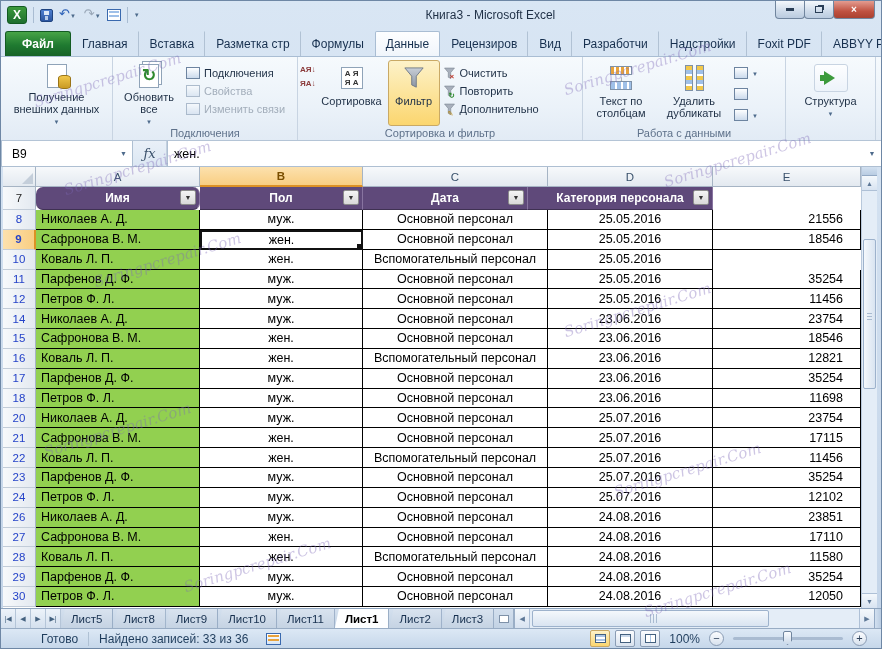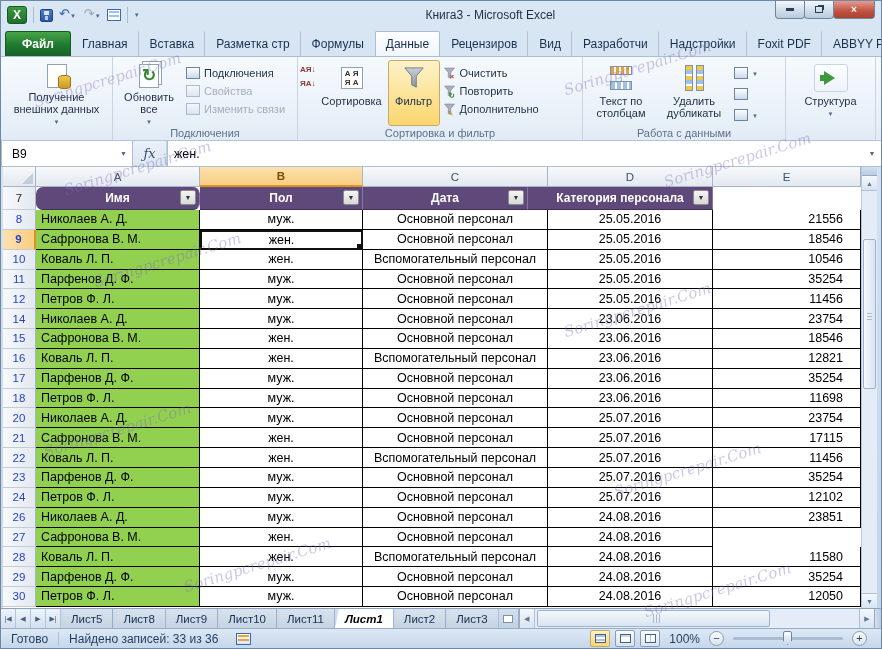--- a/index.html
+++ b/index.html
@@ -125,36 +125,36 @@
   .cell.sel-cell { border:2.5px solid #111; position:relative; }
   .cell.sel-cell:after { content:""; position:absolute; right:-2px; bottom:-2px; width:5px; height:5px; background:#111; border:1px solid #fff; }
 
   
   .sheetbar { position:absolute; top:607px; left:0; right:0; height:20px; display:flex; align-items:stretch;
               background:linear-gradient(#D4E0EE,#C2D2E4); border-top:1px solid #8EA4BE; }
   .navbtn { width:15px; display:flex; align-items:center; justify-content:center; font-size:7px; color:#44617F;
             background:linear-gradient(#EDF3FA,#D4E0EE); border-right:1px solid #B5C5D8; }
   .stab { padding:0 10px; display:flex; align-items:center; font-size:11.5px; color:#17304F;
           background:linear-gradient(#D9E3EF,#C5D3E3); border-right:1px solid #9AAEC6; clip-path:polygon(4px 0,100% 0,100% 100%,0 100%); }
-  .stab.active { background:#FDFEFF; font-weight:bold; color:#000;font-style:italic; }
+  .stab.active { background:#FDFEFF; font-weight:bold; color:#000; }
   .ins-tab { width:20px; display:flex; align-items:center; justify-content:center; border-right:1px solid #9AAEC6; }
   .ins-tab i { width:10px; height:8px; background:#fff; border:1px solid #7E91A8; }
   .hscroll { flex:1; display:flex; align-items:stretch; border-left:1px solid #9AAEC6; background:#E4EDF7; }
   .hs-btn { width:15px; display:flex; align-items:center; justify-content:center; font-size:7px; color:#5E7897;
             background:linear-gradient(#F4F8FC,#D8E3F1); border-right:1px solid #AEC0D6; }
   .hs-btn.last { border-left:1px solid #AEC0D6; border-right:none; }
   .hs-track { flex:1; position:relative; }
   .hs-thumb { position:absolute; left:2px; top:1px; bottom:1px; width:72%; border:1px solid #9DB2CC; border-radius:2px;
               background:linear-gradient(#F4F8FC,#D9E4F1); display:flex; align-items:center; justify-content:center; }
   .hs-grip { width:1px; height:9px; box-shadow:0 0 #0000,3px 0 #A9BBD1,6px 0 #A9BBD1,9px 0 #A9BBD1; margin-left:-6px; }
   .hs-split { width:7px; background:linear-gradient(90deg,#D2E0F0,#B9CCE2); border-left:1px solid #93A9C4; }
 
   
   .statusbar { position:absolute; top:627px; left:0; right:0; bottom:0; background:linear-gradient(#DCE8F5,#C6D7EA);
-               border-top:1px solid #98ACC4; display:flex; align-items:center; font-size:12px; color:#1E3C5C; }
+               border-top:1px solid #98ACC4; display:flex; align-items:center; font-size:12px; color:#1E3C5C;padding-left:30px; }
   .sb-item { padding:0 10px; }
   .sb-sep { width:1px; height:14px; background:#AFC1D4; }
   .macro-ic { width:15px; height:12px; border:1px solid #3A69AE; background:linear-gradient(#fff,#D7E5F5); position:relative; margin:0 8px; }
   .macro-ic:before { content:""; position:absolute; inset:1px; background:repeating-linear-gradient(#E8A33D 0 2px,transparent 2px 4px); }
   .sb-right { margin-left:auto; display:flex; align-items:center; gap:5px; padding-right:14px; }
   .viewbtn { width:20px; height:17px; border:1px solid #8A9CB4; border-radius:2px; background:linear-gradient(#FBFCFE,#D8E2EE);
              display:flex; align-items:center; justify-content:center; }
   .viewbtn.active { background:linear-gradient(#FDF2C9,#FBD66F); border-color:#C9A965; }
   .vb-grid { width:11px; height:9px; border:1px solid #44617F;
              background:repeating-linear-gradient(#A9C4E4 0 2px,#fff 2px 4px); }
@@ -417,21 +417,20 @@
         <div class="cell alignC" style="width: 185px; flex: 0 0 185px;">Основной персонал</div>
         <div class="cell alignC" style="width: 165px; flex: 0 0 165px;">25.05.2016</div>
         <div class="cell alignR" style="flex: 1 1 0%;">18546</div>
       </div>
       <div class="grid-row">
         <div class="rowhdr">10</div>
         <div class="cell green" style="width: 164px; flex: 0 0 164px;">Коваль Л. П.</div>
         <div class="cell alignC" style="width: 163px; flex: 0 0 163px;">жен.</div>
         <div class="cell alignC" style="width: 185px; flex: 0 0 185px;">Вспомогательный персонал</div>
         <div class="cell alignC" style="width: 165px; flex: 0 0 165px;">25.05.2016</div>
-        <div class="cell alignR" style="flex: 1 1 0%;">10546</div>
       </div>
       <div class="grid-row">
         <div class="rowhdr">11</div>
         <div class="cell green" style="width: 164px; flex: 0 0 164px;">Парфенов Д. Ф.</div>
         <div class="cell alignC" style="width: 163px; flex: 0 0 163px;">муж.</div>
         <div class="cell alignC" style="width: 185px; flex: 0 0 185px;">Основной персонал</div>
         <div class="cell alignC" style="width: 165px; flex: 0 0 165px;">25.05.2016</div>
         <div class="cell alignR" style="flex: 1 1 0%;">35254</div>
       </div>
       <div class="grid-row">
@@ -529,20 +528,21 @@
         <div class="cell alignC" style="width: 185px; flex: 0 0 185px;">Основной персонал</div>
         <div class="cell alignC" style="width: 165px; flex: 0 0 165px;">24.08.2016</div>
         <div class="cell alignR" style="flex: 1 1 0%;">23851</div>
       </div>
       <div class="grid-row">
         <div class="rowhdr">27</div>
         <div class="cell green" style="width: 164px; flex: 0 0 164px;">Сафронова В. М.</div>
         <div class="cell alignC" style="width: 163px; flex: 0 0 163px;">жен.</div>
         <div class="cell alignC" style="width: 185px; flex: 0 0 185px;">Основной персонал</div>
         <div class="cell alignC" style="width: 165px; flex: 0 0 165px;">24.08.2016</div>
+        <div class="cell alignR" style="flex: 1 1 0%;">17110</div>
       </div>
       <div class="grid-row">
         <div class="rowhdr">28</div>
         <div class="cell green" style="width: 164px; flex: 0 0 164px;">Коваль Л. П.</div>
         <div class="cell alignC" style="width: 163px; flex: 0 0 163px;">жен.</div>
         <div class="cell alignC" style="width: 185px; flex: 0 0 185px;">Вспомогательный персонал</div>
         <div class="cell alignC" style="width: 165px; flex: 0 0 165px;">24.08.2016</div>
         <div class="cell alignR" style="flex: 1 1 0%;">11580</div>
       </div>
       <div class="grid-row">

